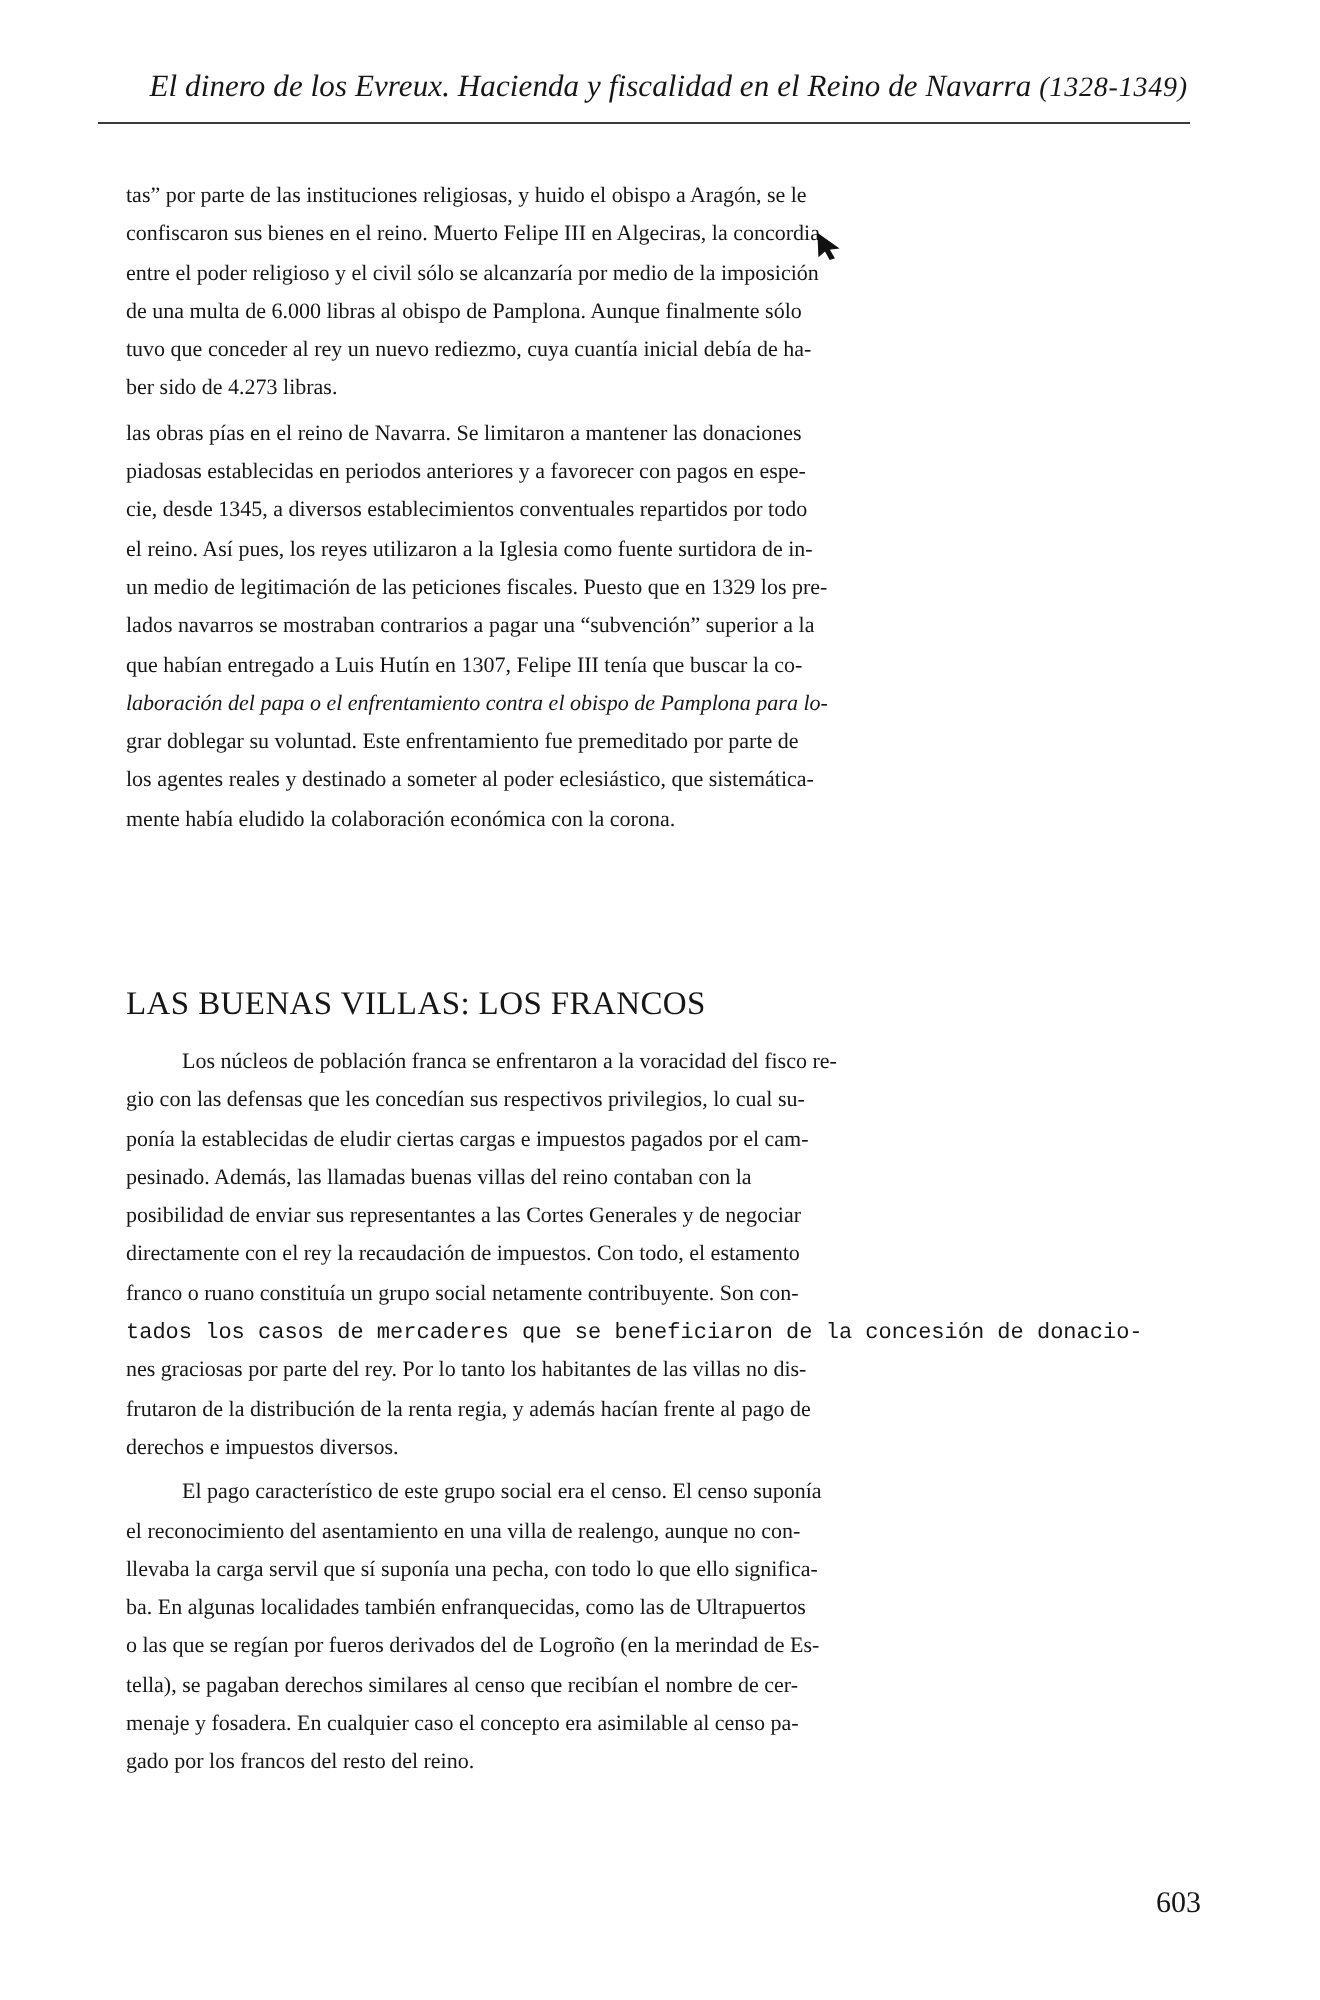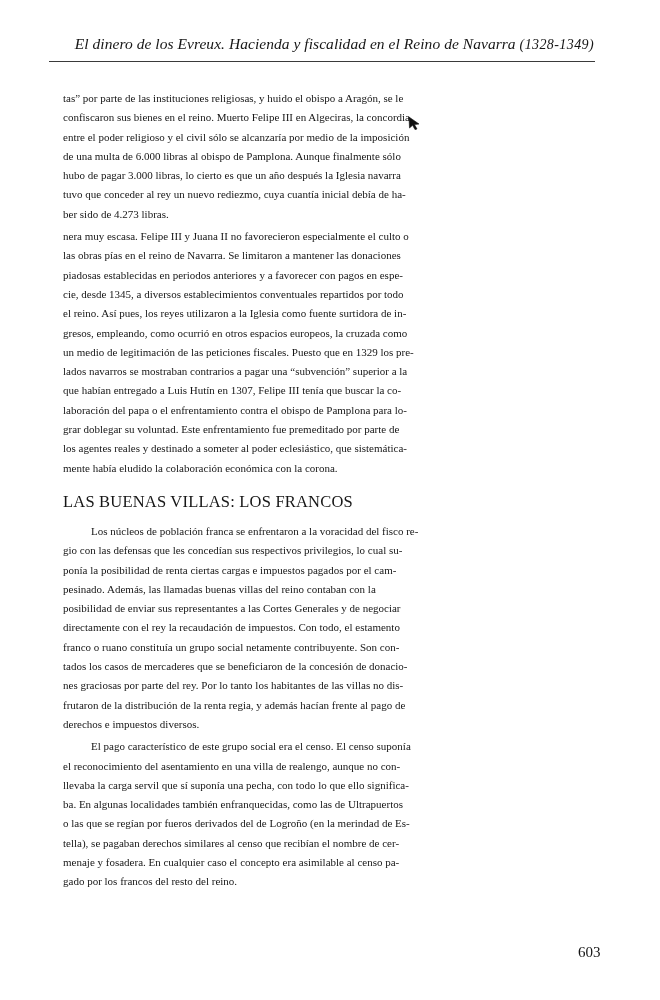--- a/index.html
+++ b/index.html
@@ -27,53 +27,50 @@
   <span class="years">(1328-1349)</span>
 </div>
 <div class="head-rule"></div>
 
 <div class="block" id="block-before" style="top:89px;">
     <div>
       <div class="line" style="white-space: nowrap; text-align: left; text-align-last: left;"><span style="white-space: nowrap;">tas” por parte de las instituciones religiosas, y huido el obispo a Aragón, se le</span></div>
       <div class="line" style="white-space: nowrap; text-align: left; text-align-last: left;"><span style="white-space: nowrap;">confiscaron sus bienes en el reino. Muerto Felipe III en Algeciras, la concordia</span></div>
       <div class="line" style="white-space: nowrap; text-align: left; text-align-last: left;"><span style="white-space: nowrap;">entre el poder religioso y el civil sólo se alcanzaría por medio de la imposición</span></div>
       <div class="line" style="white-space: nowrap; text-align: left; text-align-last: left;"><span style="white-space: nowrap;">de una multa de 6.000 libras al obispo de Pamplona. Aunque finalmente sólo</span></div>
-      <div class="line" style="white-space: nowrap; text-align: left; text-align-last: left;"><span style="white-space: nowrap;">hubo de pagar 3.000 libras, lo cierto es que un año después la Iglesia navarra</span></div>
       <div class="line" style="white-space: nowrap; text-align: left; text-align-last: left;"><span style="white-space: nowrap; margin-top: 48px;">tuvo que conceder al rey un nuevo rediezmo, cuya cuantía inicial debía de ha-</span></div>
       <div class="line last" style="white-space: nowrap;">ber sido de 4.273 libras.</div>
     </div>
     <div style="margin-top: 3px;">
-      <div class="line" style="white-space: nowrap; text-align: left; text-align-last: left;"><span style="white-space: nowrap;">nera muy escasa. Felipe III y Juana II no favorecieron especialmente el culto o</span></div>
       <div class="line" style="white-space: nowrap; text-align: left; text-align-last: left;"><span style="white-space: nowrap;">las obras pías en el reino de Navarra. Se limitaron a mantener las donaciones</span></div>
       <div class="line" style="white-space: nowrap; text-align: left; text-align-last: left;"><span style="white-space: nowrap;">piadosas establecidas en periodos anteriores y a favorecer con pagos en espe-</span></div>
       <div class="line" style="white-space: nowrap; text-align: left; text-align-last: left;"><span style="white-space: nowrap;">cie, desde 1345, a diversos establecimientos conventuales repartidos por todo</span></div>
       <div class="line" style="white-space: nowrap; text-align: center; text-align-last: left;"><span style="white-space: nowrap;">el reino. Así pues, los reyes utilizaron a la Iglesia como fuente surtidora de in-</span></div>
-      <div class="line" style="white-space: nowrap; text-align: left; text-align-last: left;"><span style="white-space: nowrap;">gresos, empleando, como ocurrió en otros espacios europeos, la cruzada como</span></div>
       <div class="line" style="white-space: nowrap; text-align: left; text-align-last: left;"><span style="white-space: nowrap;">un medio de legitimación de las peticiones fiscales. Puesto que en 1329 los pre-</span></div>
       <div class="line" style="white-space: nowrap; text-align: left; text-align-last: left;"><span style="white-space: nowrap;">lados navarros se mostraban contrarios a pagar una “subvención” superior a la</span></div>
       <div class="line" style="white-space: nowrap; text-align: left; text-align-last: left;"><span style="white-space: nowrap;">que habían entregado a Luis Hutín en 1307, Felipe III tenía que buscar la co-</span></div>
-      <div class="line" style="white-space: nowrap; text-align: left; text-align-last: left;"><span style="white-space: nowrap;">laboración del papa o el enfrentamiento contra el obispo de Pamplona para lo-</span></div>
+      <div class="line" style="white-space: nowrap; text-align: left; text-align-last: left;"><span style="white-space: nowrap; font-style: italic;">laboración del papa o el enfrentamiento contra el obispo de Pamplona para lo-</span></div>
       <div class="line" style="white-space: nowrap; text-align: left; text-align-last: left;"><span style="white-space: nowrap; text-align: right;">grar doblegar su voluntad. Este enfrentamiento fue premeditado por parte de</span></div>
       <div class="line" style="white-space: nowrap; text-align: left; text-align-last: left;"><span style="white-space: nowrap;">los agentes reales y destinado a someter al poder eclesiástico, que sistemática-</span></div>
       <div class="line last" style="white-space: nowrap;">mente había eludido la colaboración económica con la corona.</div>
     </div>
   </div>
 
 <div class="section-heading">LAS BUENAS VILLAS: LOS FRANCOS</div>
 
 <div class="block" id="block-after" style="top:522px;">
     <div>
       <div class="line indent" style="white-space: nowrap; text-align: left; text-align-last: left;"><span style="white-space: nowrap;">Los núcleos de población franca se enfrentaron a la voracidad del fisco re-</span></div>
       <div class="line" style="white-space: nowrap; text-align: left; text-align-last: left;"><span style="white-space: nowrap;">gio con las defensas que les concedían sus respectivos privilegios, lo cual su-</span></div>
-      <div class="line" style="white-space: nowrap; text-align: left; text-align-last: left;"><span style="white-space: nowrap;">ponía la posibilidad de renta ciertas cargas e impuestos pagados por el cam-</span></div>
+      <div class="line" style="white-space: nowrap; text-align: left; text-align-last: left;"><span style="white-space: nowrap;">ponía la establecidas de eludir ciertas cargas e impuestos pagados por el cam-</span></div>
       <div class="line" style="white-space: nowrap; text-align: left; text-align-last: left;"><span style="white-space: nowrap;">pesinado. Además, las llamadas buenas villas del reino contaban con la</span></div>
       <div class="line" style="white-space: nowrap; text-align: left; text-align-last: left;"><span style="white-space: nowrap;">posibilidad de enviar sus representantes a las Cortes Generales y de negociar</span></div>
       <div class="line" style="white-space: nowrap; text-align: left; text-align-last: left;"><span style="white-space: nowrap;">directamente con el rey la recaudación de impuestos. Con todo, el estamento</span></div>
       <div class="line" style="white-space: nowrap; text-align: left; text-align-last: left;"><span style="white-space: nowrap;">franco o ruano constituía un grupo social netamente contribuyente. Son con-</span></div>
-      <div class="line" style="white-space: nowrap; text-align: left; text-align-last: left;"><span style="white-space: nowrap;">tados los casos de mercaderes que se beneficiaron de la concesión de donacio-</span></div>
+      <div class="line" style="white-space: nowrap; text-align: left; text-align-last: left;"><span style="white-space: nowrap; font-family: Liberation Mono, monospace;">tados los casos de mercaderes que se beneficiaron de la concesión de donacio-</span></div>
       <div class="line" style="white-space: nowrap; text-align: left; text-align-last: left;"><span style="white-space: nowrap;">nes graciosas por parte del rey. Por lo tanto los habitantes de las villas no dis-</span></div>
       <div class="line" style="white-space: nowrap; text-align: left; text-align-last: left;"><span style="white-space: nowrap;">frutaron de la distribución de la renta regia, y además hacían frente al pago de</span></div>
       <div class="line last" style="white-space: nowrap;">derechos e impuestos diversos.</div>
     </div>
     <div style="margin-top: 3px;">
       <div class="line indent" style="white-space: nowrap; text-align: left; text-align-last: left;"><span style="white-space: nowrap;">El pago característico de este grupo social era el censo. El censo suponía</span></div>
       <div class="line" style="white-space: nowrap; text-align: left; text-align-last: left;"><span style="white-space: nowrap;">el reconocimiento del asentamiento en una villa de realengo, aunque no con-</span></div>
       <div class="line" style="white-space: nowrap; text-align: left; text-align-last: left;"><span style="white-space: nowrap;">llevaba la carga servil que sí suponía una pecha, con todo lo que ello significa-</span></div>
       <div class="line" style="white-space: nowrap; text-align: left; text-align-last: left;"><span style="white-space: nowrap;">ba. En algunas localidades también enfranquecidas, como las de Ultrapuertos</span></div>
       <div class="line" style="white-space: nowrap; text-align: left; text-align-last: left;"><span style="white-space: nowrap;">o las que se regían por fueros derivados del de Logroño (en la merindad de Es-</span></div>

